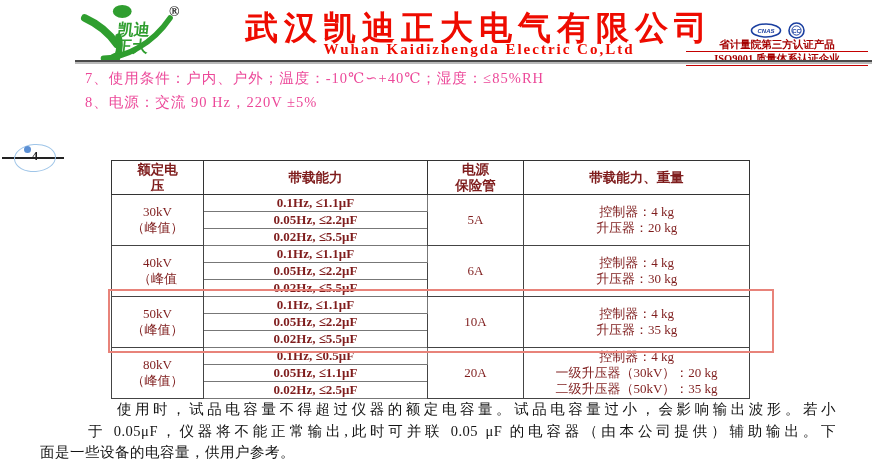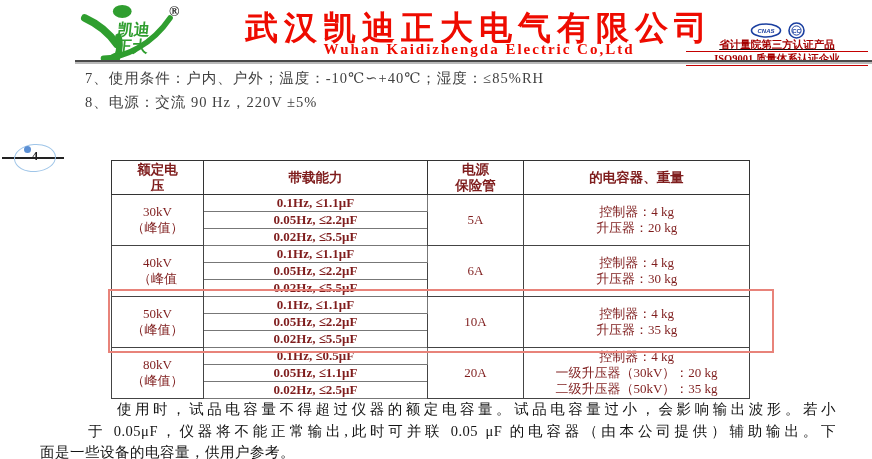--- a/index.html
+++ b/index.html
@@ -17,32 +17,32 @@
   }
   #registered-mark{position:absolute;left:169px;top:4px;font-size:14px;color:#222;font-weight:bold;}
   #company-cn{
     position:absolute;left:198px;top:6px;width:562px;text-align:center;
     font-size:33px;font-weight:bold;color:#ee0b00;letter-spacing:6px;white-space:nowrap;
   }
   #company-en{
     position:absolute;left:198px;top:41px;width:562px;text-align:center;
     font-size:15px;font-weight:bold;color:#ee0b00;letter-spacing:2px;white-space:nowrap;
   }
-  #cert-block{position:absolute;left:686px;top:22px;width:182px;text-decoration:underline;}
+  #cert-block{position:absolute;left:686px;top:22px;width:182px;}
   #cert-badges{display:flex;justify-content:center;gap:6px;align-items:center;height:16px;}
   .cert-line{
     font-size:10.5px;font-weight:bold;color:#a50000;white-space:nowrap;text-align:center;
     border-bottom:1.5px solid #c40000;padding-bottom:0px;margin-top:1px;line-height:12px;
   }
   #header-rule{
     position:absolute;left:75px;top:60px;width:797px;height:2px;
     background:#b9b9b9;border-top:2px solid #4a4a4a;
   }
   
-  .cond-line{position:absolute;left:85px;font-size:14.5px;color:#404040;letter-spacing:1px;white-space:nowrap;}
+  .cond-line{position:absolute;left:85px;font-size:14.5px;color:#ec4899;letter-spacing:1px;white-space:nowrap;}
   #cond-7{top:69px;}
   #cond-8{top:93px;}
   
   #section-title{position:absolute;left:85px;top:127px;font-size:16.5px;font-weight:bold;color:#000;letter-spacing:2px;}
   #comment-marker{position:absolute;left:2px;top:142px;width:68px;height:32px;}
   #marker-line{position:absolute;left:0;top:15px;width:62px;height:1.5px;background:#222;}
   #marker-ellipse{
     position:absolute;left:12px;top:2px;width:40px;height:26px;border:1.5px solid #9fc5e8;
     border-radius:50%;transform:rotate(-4deg);
   }
@@ -142,21 +142,21 @@
         <div>压</div>
       </th>
       <th>
         <div>带载能力</div>
       </th>
       <th>
         <div>电源</div>
         <div>保险管</div>
       </th>
       <th>
-        <div>的电容器、重量</div>
+        <div>带载能力、重量</div>
       </th>
     </tr>
 
     <tr class="grp-top">
       <td class="vcell" rowspan="3">
         <div>30kV</div>
         <div>（峰值）</div>
       </td>
       <td class="lcell">0.1Hz, ≤1.1μF</td>
       <td class="fcell" rowspan="3">5A</td>

